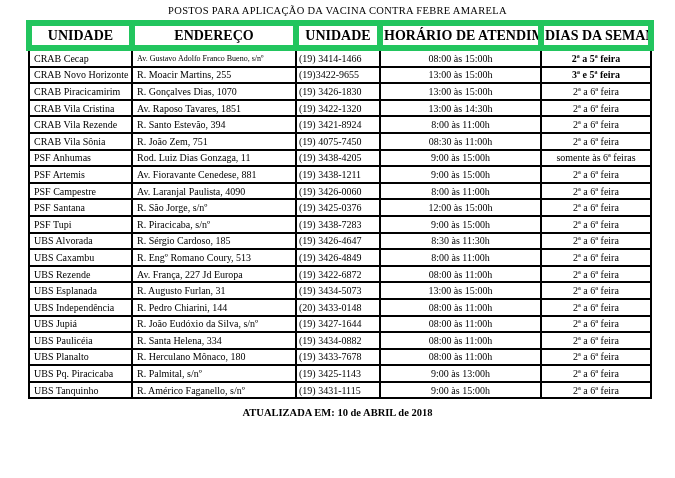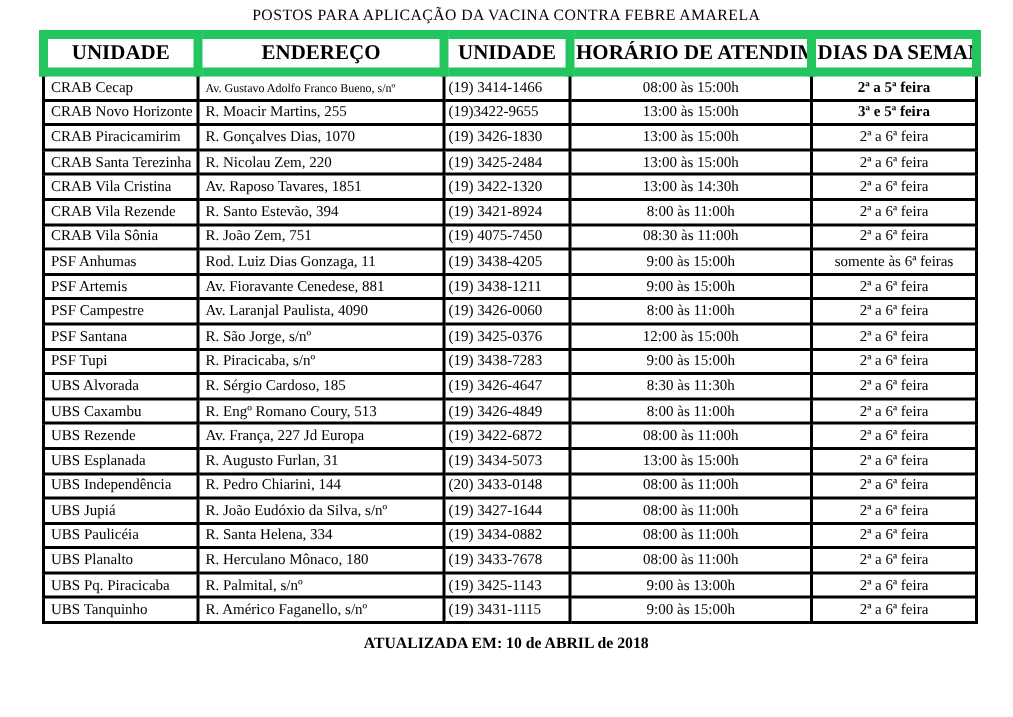--- a/index.html
+++ b/index.html
@@ -104,27 +104,20 @@
           <td class="col-dias bold">3ª e 5ª feira</td>
         </tr>
         <tr>
           <td class="col-unidade">CRAB Piracicamirim</td>
           <td class="col-endereco">R. Gonçalves Dias, 1070</td>
           <td class="col-telefone">(19) 3426-1830</td>
           <td class="col-horario">13:00 às 15:00h</td>
           <td class="col-dias">2ª a 6ª feira</td>
         </tr>
         <tr>
-          <td class="col-unidade">CRAB Santa Terezinha</td>
-          <td class="col-endereco">R. Nicolau Zem, 220</td>
-          <td class="col-telefone">(19) 3425-2484</td>
-          <td class="col-horario">13:00 às 15:00h</td>
-          <td class="col-dias">2ª a 6ª feira</td>
-        </tr>
-        <tr>
           <td class="col-unidade">CRAB Vila Cristina</td>
           <td class="col-endereco">Av. Raposo Tavares, 1851</td>
           <td class="col-telefone">(19) 3422-1320</td>
           <td class="col-horario">13:00 às 14:30h</td>
           <td class="col-dias">2ª a 6ª feira</td>
         </tr>
         <tr>
           <td class="col-unidade">CRAB Vila Rezende</td>
           <td class="col-endereco">R. Santo Estevão, 394</td>
           <td class="col-telefone">(19) 3421-8924</td>

